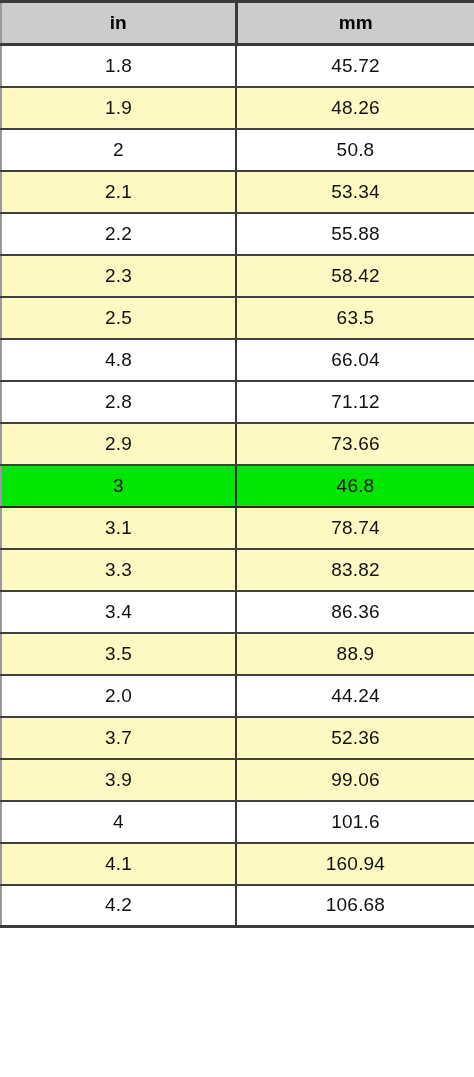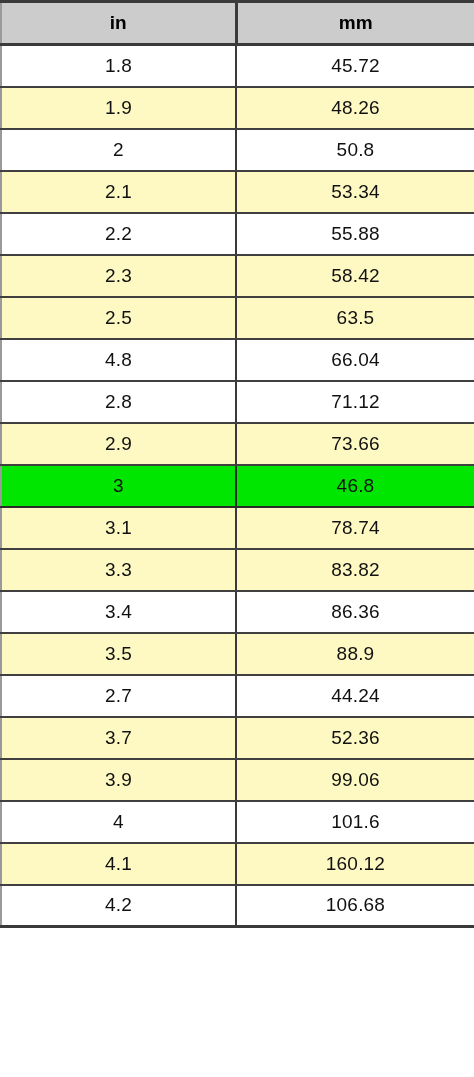--- a/index.html
+++ b/index.html
@@ -143,37 +143,37 @@
       </tr>
       <tr class="row-odd">
         <td class="cell-in">3.4</td>
         <td class="cell-mm">86.36</td>
       </tr>
       <tr class="row-even">
         <td class="cell-in">3.5</td>
         <td class="cell-mm">88.9</td>
       </tr>
       <tr class="row-odd">
-        <td class="cell-in">2.7</td>
+        <td class="cell-in">2.0</td>
         <td class="cell-mm">44.24</td>
       </tr>
       <tr class="row-even">
         <td class="cell-in">3.7</td>
         <td class="cell-mm">52.36</td>
       </tr>
       <tr class="row-even">
         <td class="cell-in">3.9</td>
         <td class="cell-mm">99.06</td>
       </tr>
       <tr class="row-odd">
         <td class="cell-in">4</td>
         <td class="cell-mm">101.6</td>
       </tr>
       <tr class="row-even">
         <td class="cell-in">4.1</td>
-        <td class="cell-mm">160.12</td>
+        <td class="cell-mm">160.94</td>
       </tr>
       <tr class="row-odd row-last">
         <td class="cell-in">4.2</td>
         <td class="cell-mm">106.68</td>
       </tr>
     </tbody>
 </table>
 
 </body></html>

